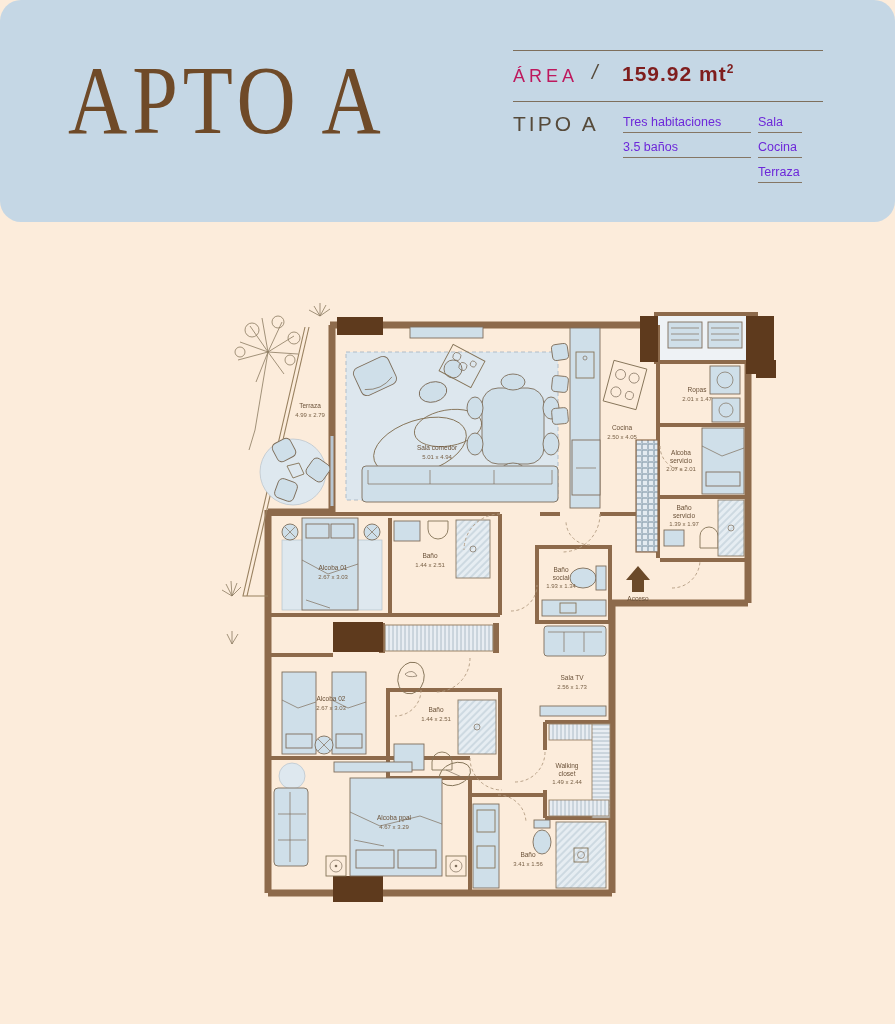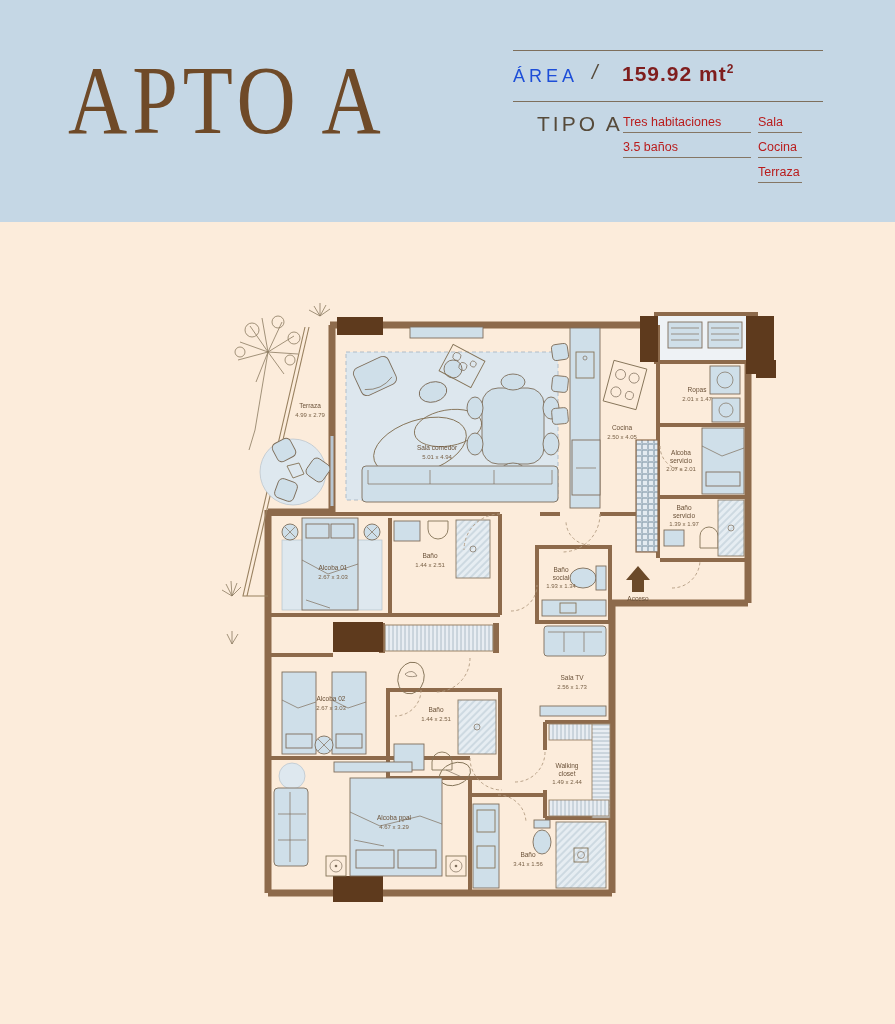--- a/index.html
+++ b/index.html
@@ -1,39 +1,39 @@
 <!DOCTYPE html>
 <html><head>
 <meta charset="utf-8">
 <style>
   html,body{margin:0;padding:0;}
   body{
     width:895px;height:1024px;position:relative;overflow:hidden;
     background:#fcecdb;font-family:"Liberation Sans",sans-serif;
   }
   
-  .header{position:absolute;left:0;top:0;width:895px;height:222px;background:#c5d7e5;}
+  .header{position:absolute;left:0;top:0;width:895px;height:222px;background:#c5d7e5;border-radius:21px;}
   .title{
     position:absolute;left:68px;top:46px;
     font-family:"Liberation Serif","DejaVu Serif",serif;
     font-size:82px;font-weight:400;color:#6f4a28;letter-spacing:5px;
     transform:scaleY(1.18);transform-origin:top left;white-space:nowrap;
   }
   .hdr-rule{position:absolute;left:513px;width:310px;height:0;border-top:1px solid #7e6f5c;}
   .rule1{top:50px}.rule2{top:101px}
-  .area-label{position:absolute;left:513px;top:66px;font-size:18px;letter-spacing:4px;color:#1d4ed8;}
+  .area-label{position:absolute;left:513px;top:66px;font-size:18px;letter-spacing:4px;color:#be185d;}
   .area-sep{position:absolute;left:592px;top:61px;font-size:20px;font-style:italic;color:#564a3a;}
   .area-value{position:absolute;left:622px;top:62px;font-size:21px;font-weight:bold;color:#7f1d1d;letter-spacing:1px;}
   .area-value sup{font-size:12px;}
-  .tipo-label{position:absolute;left:513px;top:112px;font-size:21px;letter-spacing:3px;color:#564a3a;margin-left:24px;}
+  .tipo-label{position:absolute;left:513px;top:112px;font-size:21px;letter-spacing:3px;color:#564a3a;}
   .feat-col{position:absolute;top:115px;}
   .col1{left:623px;width:128px;}
   .col2{left:758px;width:44px;}
   .feat{
-    font-size:12.5px;line-height:1.2;color:#b91c1c;
+    font-size:12.5px;line-height:1.2;color:#6d28d9;
     padding-bottom:2px;border-bottom:1px solid #857664;margin-bottom:7px;
   }
   
   .plan{position:absolute;left:0;top:222px;}
   .wall{stroke:#8d6a4b;stroke-width:7;fill:none;}
   .wall4{stroke:#8d6a4b;stroke-width:4;fill:none;}
   .solid{fill:#5e3a1d;stroke:none;}
   .furn{fill:#cfdfe9;stroke:#7e6e5b;stroke-width:0.9;}
   .furnln{stroke:#7e6e5b;stroke-width:0.7;fill:none;}
   .outline{fill:none;stroke:#857458;stroke-width:0.9;}

